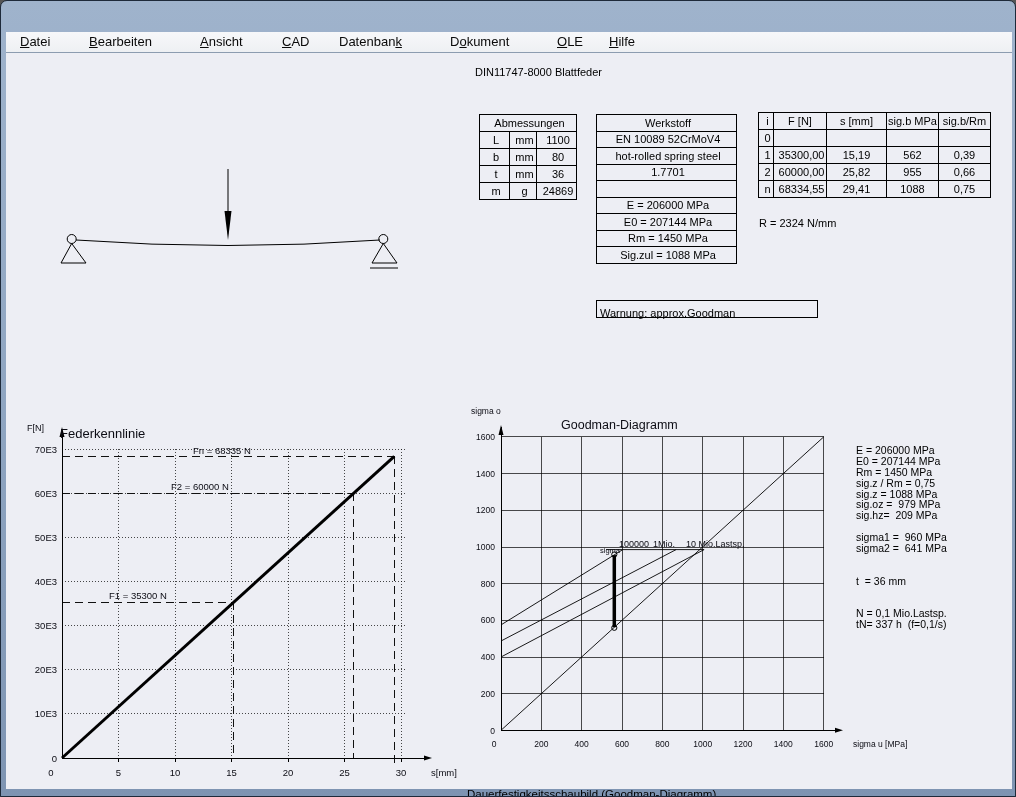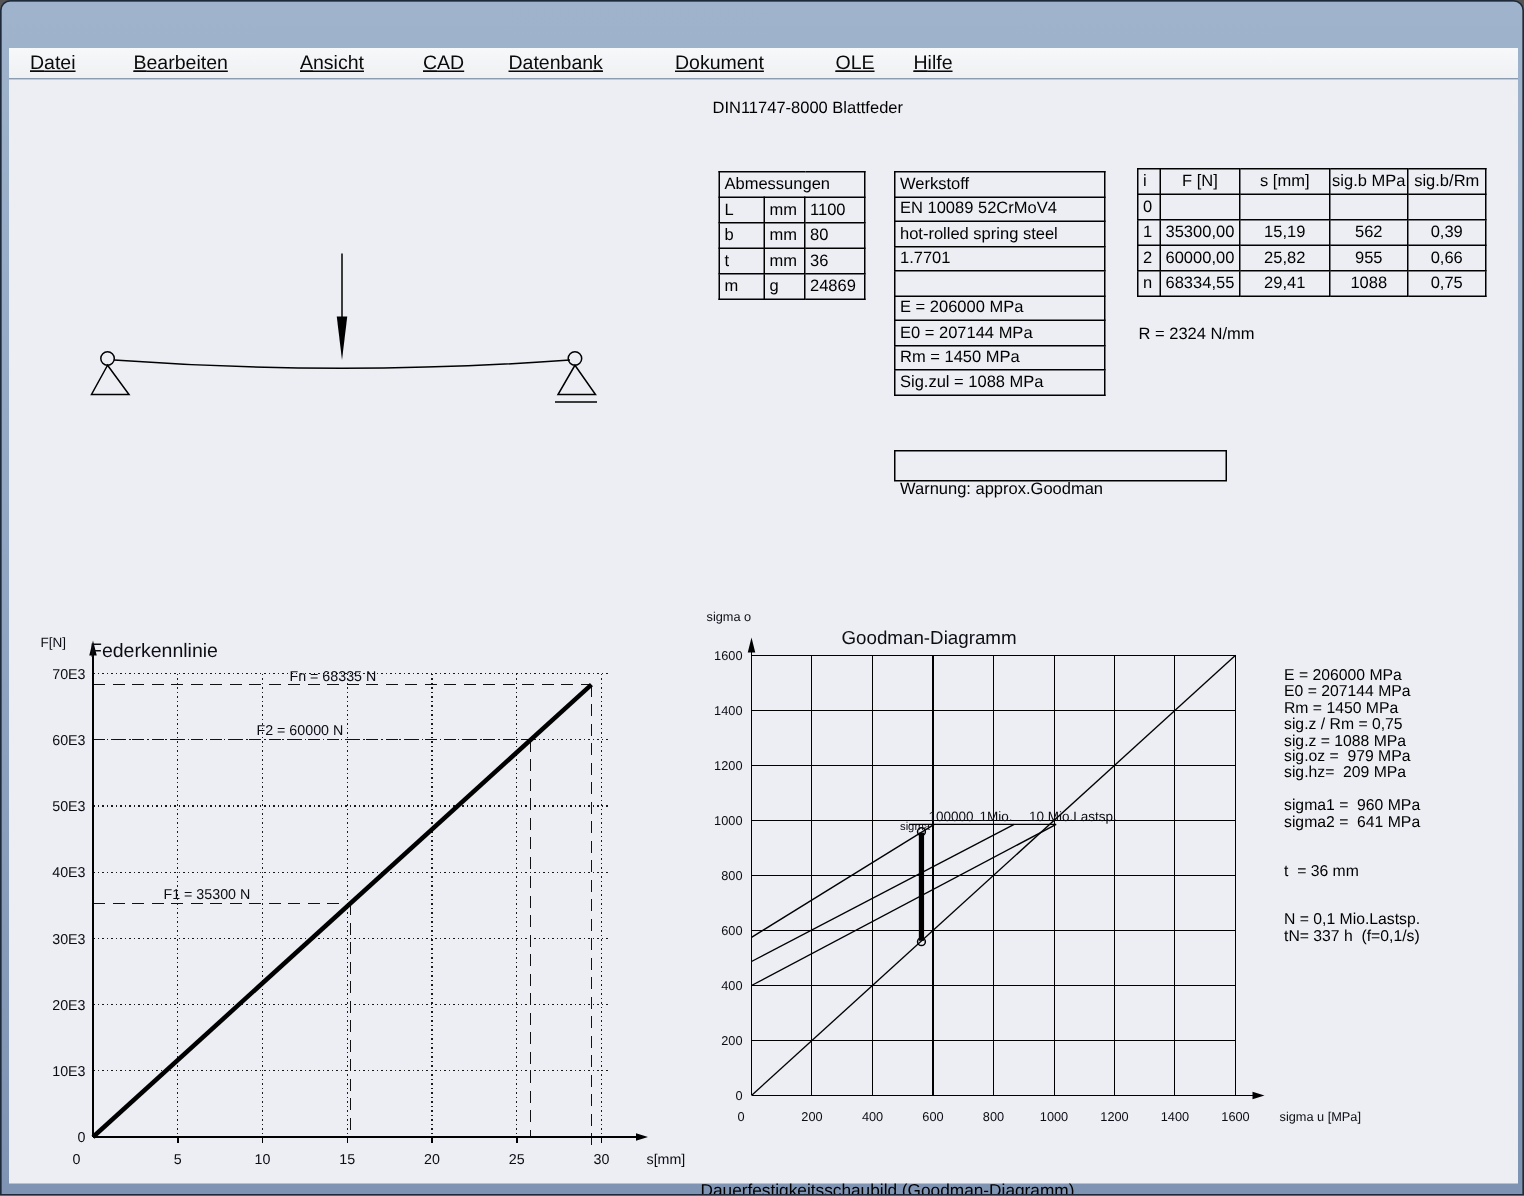--- a/index.html
+++ b/index.html
@@ -18,33 +18,33 @@
     border-radius:0 0 4px 4px;background:linear-gradient(180deg,#fdfefe 0%,#e9edf2 45%,#ccd5df 55%,#d8dfe7 100%);}
   .btn-min{left:906px;width:30px;}
   .btn-max{left:937px;width:30px;}
   .btn-close{left:968px;width:42px;height:21px;border-color:#8c3328;
     background:linear-gradient(180deg,#f2c0b2 0%,#e08a76 40%,#cd5643 55%,#c04a36 100%);}
   .glyph-min{position:absolute;left:9px;top:11px;width:11px;height:3px;background:#4e5a66;}
   .glyph-max{position:absolute;left:9px;top:5px;width:11px;height:9px;border:1px solid #4e5a66;border-top:3px solid #4e5a66;background:transparent;}
   
   .menubar{position:absolute;left:5px;top:31px;width:1006px;height:21px;
     background:linear-gradient(180deg,#f7f8fa,#eef0f3);border-bottom:1px solid #8c9cb0;}
-  .mi{position:absolute;top:0;height:20px;line-height:20px;font-size:13px;color:#0a0a0a;cursor:default;padding:0 3px;text-decoration:underline;}
+  .mi{position:absolute;top:0;height:20px;line-height:20px;font-size:13px;color:#0a0a0a;cursor:default;padding:0 3px;}
   .mi .u{text-decoration:underline;}
   
   .client{position:absolute;left:5px;top:52px;width:1006px;height:736px;background:#edeef4;}
   .content{position:absolute;left:0;top:0;width:1016px;height:797px;}
   .txt{position:absolute;color:#000;font-size:11px;white-space:pre;}
   
   table.t{position:absolute;border-collapse:collapse;font-size:11px;color:#000;table-layout:fixed;}
-  table.t td,table.t th{border:1px solid #000;padding:0 0 0 3px;height:17px;font-weight:normal;text-align:left;overflow:hidden;white-space:nowrap;}
+  table.t td,table.t th{border:1px solid #000;padding:0 0 0 3px;height:17px;font-weight:normal;text-align:center;overflow:hidden;white-space:nowrap;}
   table.t td.c,table.t th.c{text-align:center;padding:0;margin-top:28px;}
   table.mat td{height:16.5px;}
   .warnbox{position:absolute;border:1px solid #000;font-size:11px;color:#000;
-    padding:19px 0 0 3px;background:transparent;white-space:pre;}
+    padding:6px 0 0 3px;background:transparent;white-space:pre;}
   
   .results{position:absolute;left:855px;top:444px;font-size:10.5px;color:#000;}
   .results div{height:10.9px;line-height:10.9px;white-space:pre;}
   .caption{position:absolute;left:466px;top:761px;font-size:11.5px;line-height:13px;color:#000;white-space:pre;}
   svg text{font-family:"Liberation Sans",sans-serif;fill:#0c0c14;}
 </style>
 </head>
 <body>
 
 <div class="window">

